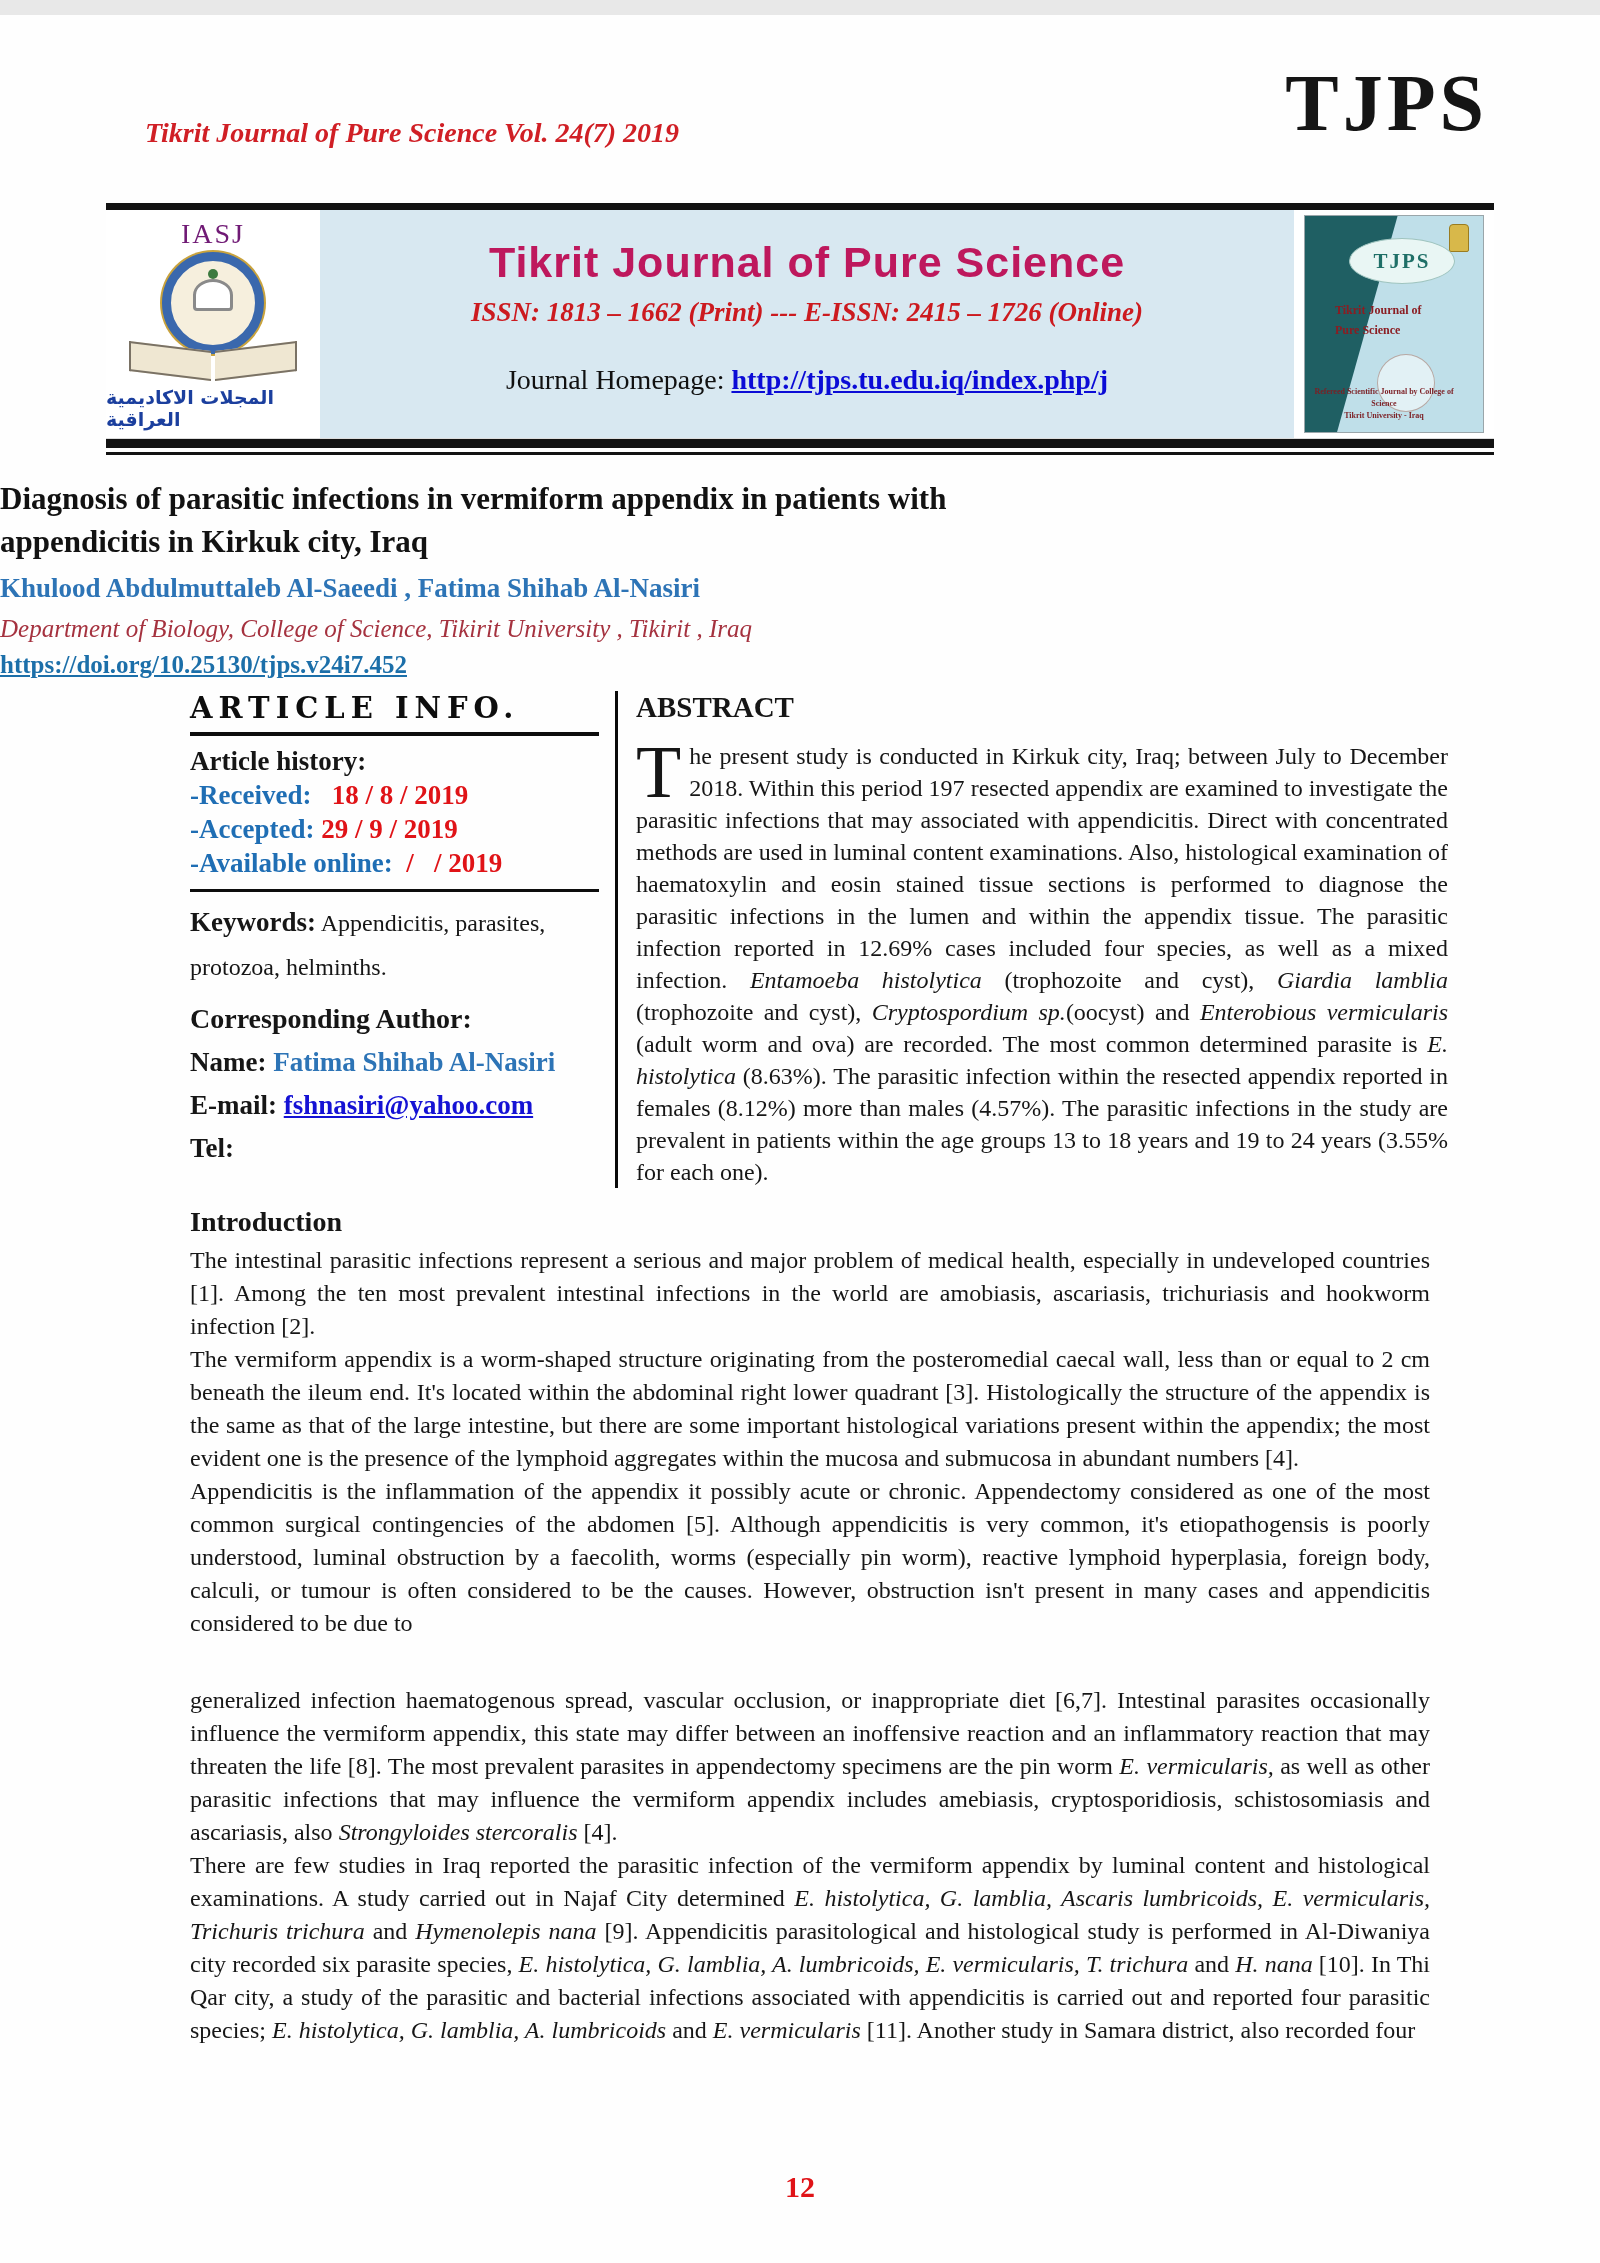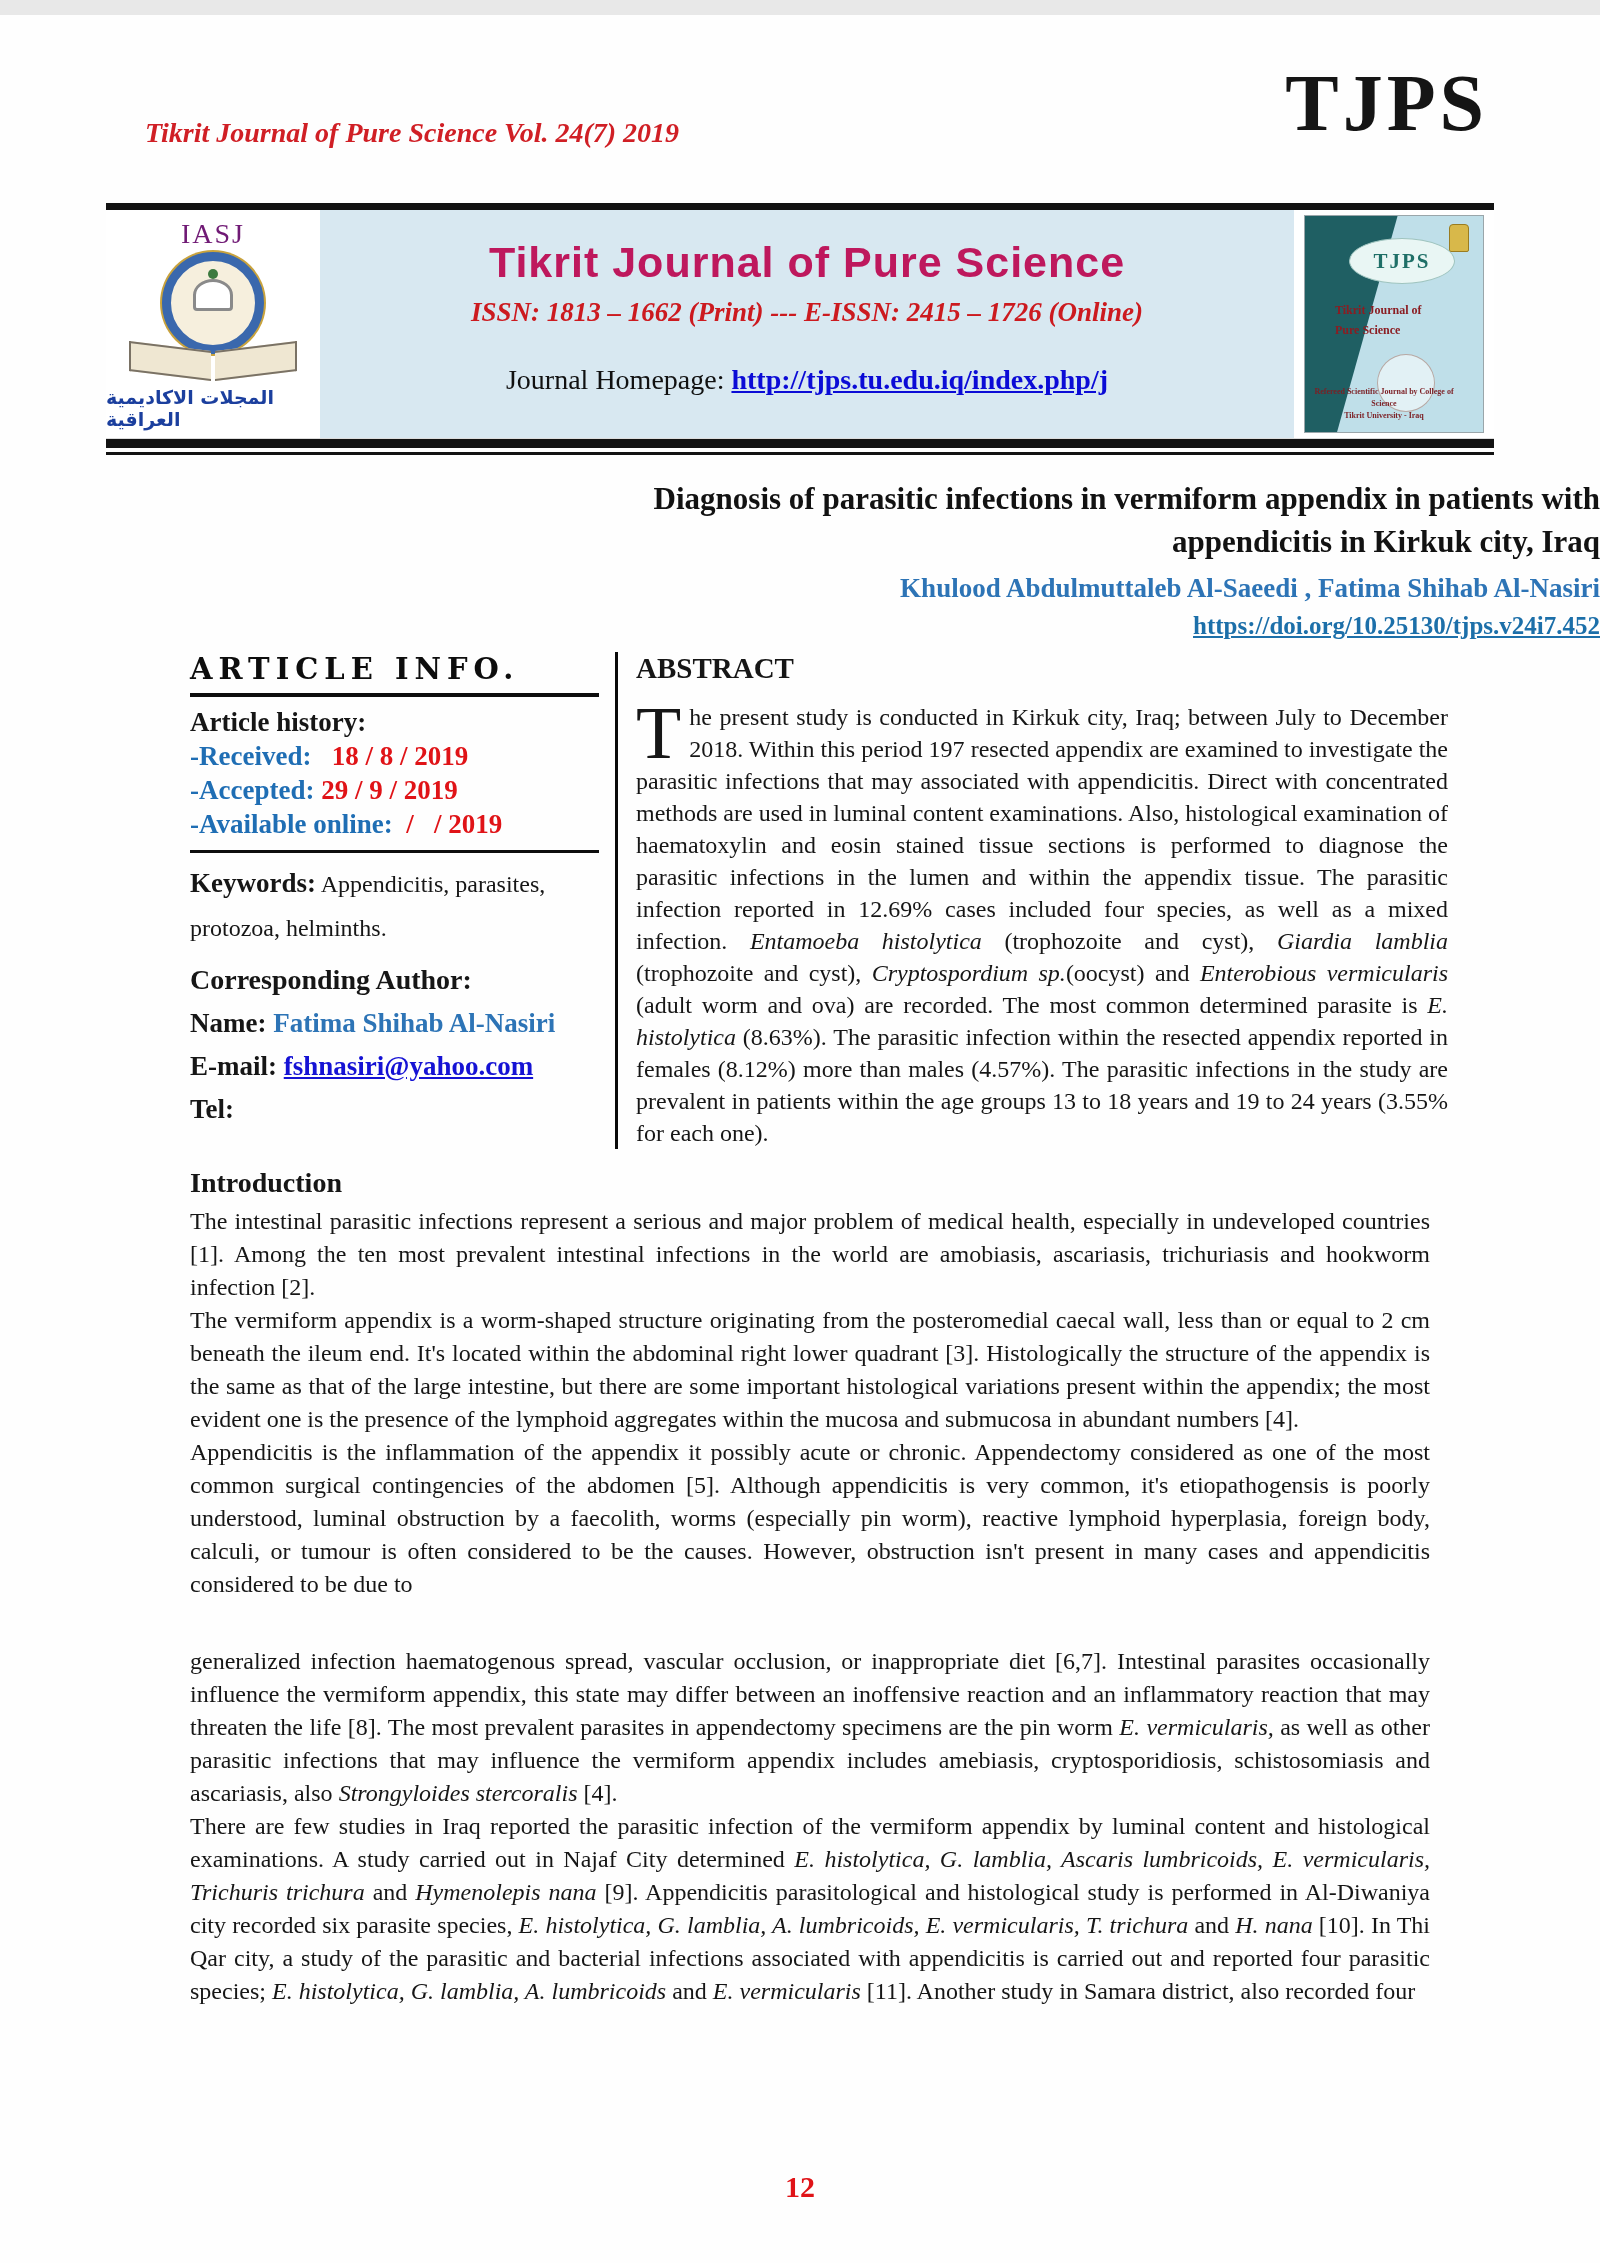--- a/index.html
+++ b/index.html
@@ -49,21 +49,21 @@
   .cover-logo{position:absolute;left:72px;top:138px;width:56px;height:56px;border-radius:50%;
     background:rgba(255,255,255,0.55);border:1px solid rgba(120,60,40,0.4);}
   .cover-footer{position:absolute;left:0;bottom:10px;width:158px;text-align:center;
     color:#7c1f24;font-weight:bold;font-size:8px;line-height:12px;}
   .cover-mini{position:absolute;right:14px;top:8px;width:18px;height:26px;background:#d8b84a;
     border-radius:4px 4px 2px 2px;border:1px solid #9a7c20;}
   
   .rule-2a{height:9px;background:#121212;margin:0 106px;}
   .rule-2b{height:3px;background:#121212;margin:4px 106px 0 106px;}
   
-  .title-block{text-align:right;margin-top:22px;}
+  .title-block{text-align:left;margin-top:22px;}
   .a-title{font-size:31px;font-weight:bold;line-height:43px;color:#121212;}
   .a-authors{margin-top:10px;font-size:27px;font-weight:bold;color:#2d74b6;}
   .a-affil{margin-top:11px;font-size:25px;font-style:italic;color:#a5323f;}
   .a-doi{margin-top:8px;font-size:25px;font-weight:bold;}
   .a-doi a{color:#1c6fa9;text-decoration:underline;}
   
   .body-grid{margin:12px 152px 0 190px;display:grid;grid-template-columns:428px 1fr;}
   .info-col{border-right:3px solid #0a0a0a;padding-right:16px;}
   .info-heading{font-family:"DejaVu Serif",serif;font-size:29px;font-weight:bold;letter-spacing:6px;color:#0d0d0d;}
   .info-heading-rule{height:4px;background:#0d0d0d;margin:7px 0 10px;}
@@ -148,20 +148,21 @@
   </div>
   <div class="rule-2a"></div>
   <div class="rule-2b"></div>
 
   <div class="title-block">
     <div class="a-title">
       <span>Diagnosis of parasitic infections in vermiform appendix in patients with</span><br>
       <span>appendicitis in Kirkuk city, Iraq</span>
     </div>
     <div class="a-authors">Khulood Abdulmuttaleb Al-Saeedi , Fatima Shihab Al-Nasiri</div>
+    <div class="a-affil">Department of Biology, College of Science, Tikirit University , Tikirit , Iraq</div>
     <div class="a-doi">
       <a href="#">https://doi.org/10.25130/tjps.v24i7.452</a>
     </div>
   </div>
 
   <div class="body-grid">
     <div class="info-col">
       <div class="info-heading">ARTICLE INFO.</div>
       <div class="info-heading-rule"></div>
       <div class="history-label">Article history:</div>

